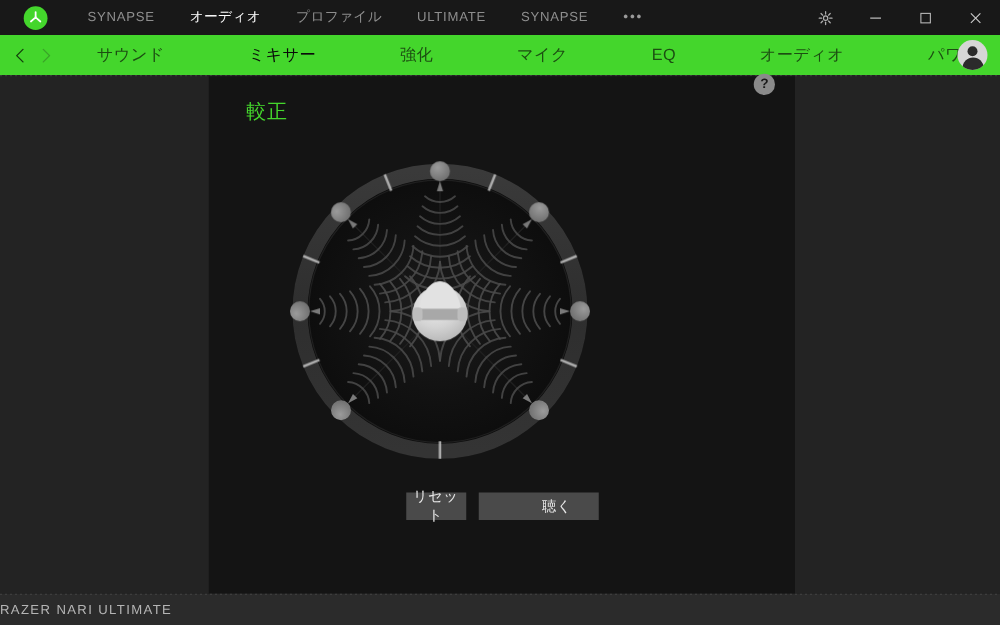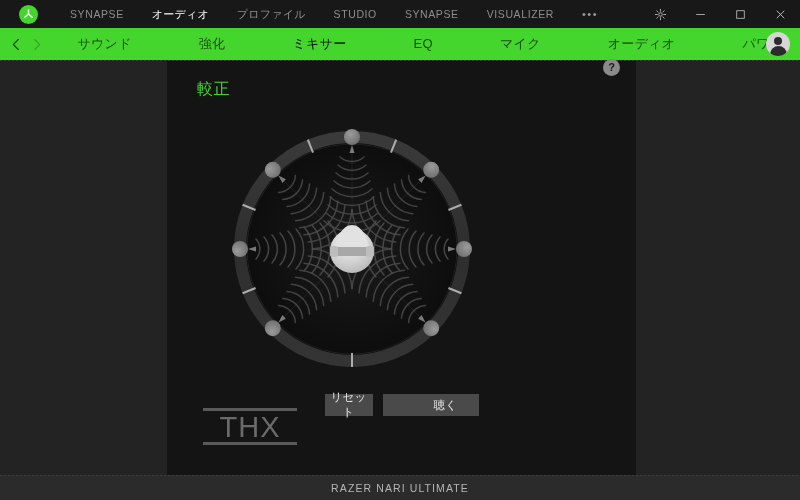--- a/index.html
+++ b/index.html
@@ -96,21 +96,21 @@
   .thx .word {
     font-family:"Liberation Sans","DejaVu Sans",sans-serif;
     font-size:29px; font-weight:normal; color:#6a6a6a;
     letter-spacing:1px; line-height:30px; text-align:center;
     padding:1px 0 0 0;
   }
 
   
   .statusbar {
     position:absolute; left:0; bottom:0; width:800px; height:25px;
-    background:#2b2b2b; display:flex; align-items:center; justify-content:center;
+    background:#2b2b2b; display:flex; align-items:center; justify-content:flex-start;
   }
   .statusbar .label { font-size:10.5px; color:#b5b5b5; letter-spacing:1.1px; }
   .status-dash { position:absolute; left:0; top:0; width:800px; height:1px;
                  background:repeating-linear-gradient(to right,#3d3d3d 0 2px,transparent 2px 4px); }
 </style>
 </head>
 <body>
 
 <div class="app">
 
@@ -120,23 +120,22 @@
         <svg width="13" height="13" viewBox="0 0 24 24">
           <path d="M12 3 L12 11 M12 11 L5 17 M12 11 L19 17" stroke="#ffffff" stroke-width="2.6" fill="none" stroke-linecap="round"></path>
           <circle cx="12" cy="11" r="1.6" fill="#ffffff"></circle>
         </svg>
       </div>
     </div>
     <div class="tb-menu">
       <div class="tb-item">SYNAPSE</div>
       <div class="tb-item jp active">オーディオ</div>
       <div class="tb-item jp">プロファイル</div>
-      <div class="tb-item">STUDIO</div>
+      <div class="tb-item">ULTIMATE</div>
       <div class="tb-item">SYNAPSE</div>
-      <div class="tb-item">VISUALIZER</div>
       <div class="tb-dots">•••</div>
     </div>
     <div class="tb-right">
       <div class="tb-btn">
         <svg width="13" height="13" viewBox="0 0 24 24">
           <circle cx="12" cy="12" r="3.2" fill="none" stroke="#b0b0b0" stroke-width="1.8"></circle>
           <g stroke="#b0b0b0" stroke-width="1.8" stroke-linecap="round">
             <line x1="12" y1="2.5" x2="12" y2="6"></line>
               <line x1="12" y1="18" x2="12" y2="21.5"></line>
             <line x1="2.5" y1="12" x2="6" y2="12"></line>
@@ -173,24 +172,24 @@
         <polyline points="15,4 7,12 15,20" fill="none" stroke="#14420c" stroke-width="1.8" stroke-linecap="round" stroke-linejoin="round"></polyline>
       </svg>
     </div>
     <div class="nav-arrow">
       <svg width="15" height="15" viewBox="0 0 24 24">
         <polyline points="9,4 17,12 9,20" fill="none" stroke="#3aa428" stroke-width="1.8" stroke-linecap="round" stroke-linejoin="round"></polyline>
       </svg>
     </div>
     <div class="nav-items">
       <div class="nav-item">サウンド</div>
+      <div class="nav-item active">ミキサー</div>
       <div class="nav-item">強化</div>
-      <div class="nav-item active">ミキサー</div>
+      <div class="nav-item">マイク</div>
       <div class="nav-item">EQ</div>
-      <div class="nav-item">マイク</div>
       <div class="nav-item">オーディオ</div>
       <div class="nav-item">パワー</div>
     </div>
     <div class="avatar">
       <div class="head"></div>
       <div class="body"></div>
     </div>
   </div>
 
   <div class="workspace">
@@ -387,25 +386,20 @@
             <rect x="144" y="127" width="8" height="11" rx="3" fill="#bdbdbd"></rect>
           </g>
         </svg>
       </div>
 
       <div class="btn-row">
         <button class="btn reset">リセット</button>
         <button class="btn listen">聴く</button>
       </div>
 
-      <div class="thx">
-        <div class="bar"></div>
-        <div class="word">THX</div>
-        <div class="bar"></div>
-      </div>
     </div>
   </div>
 
   <div class="statusbar">
     <div class="status-dash"></div>
     <div class="label">RAZER NARI ULTIMATE</div>
   </div>
 
 </div>
 

